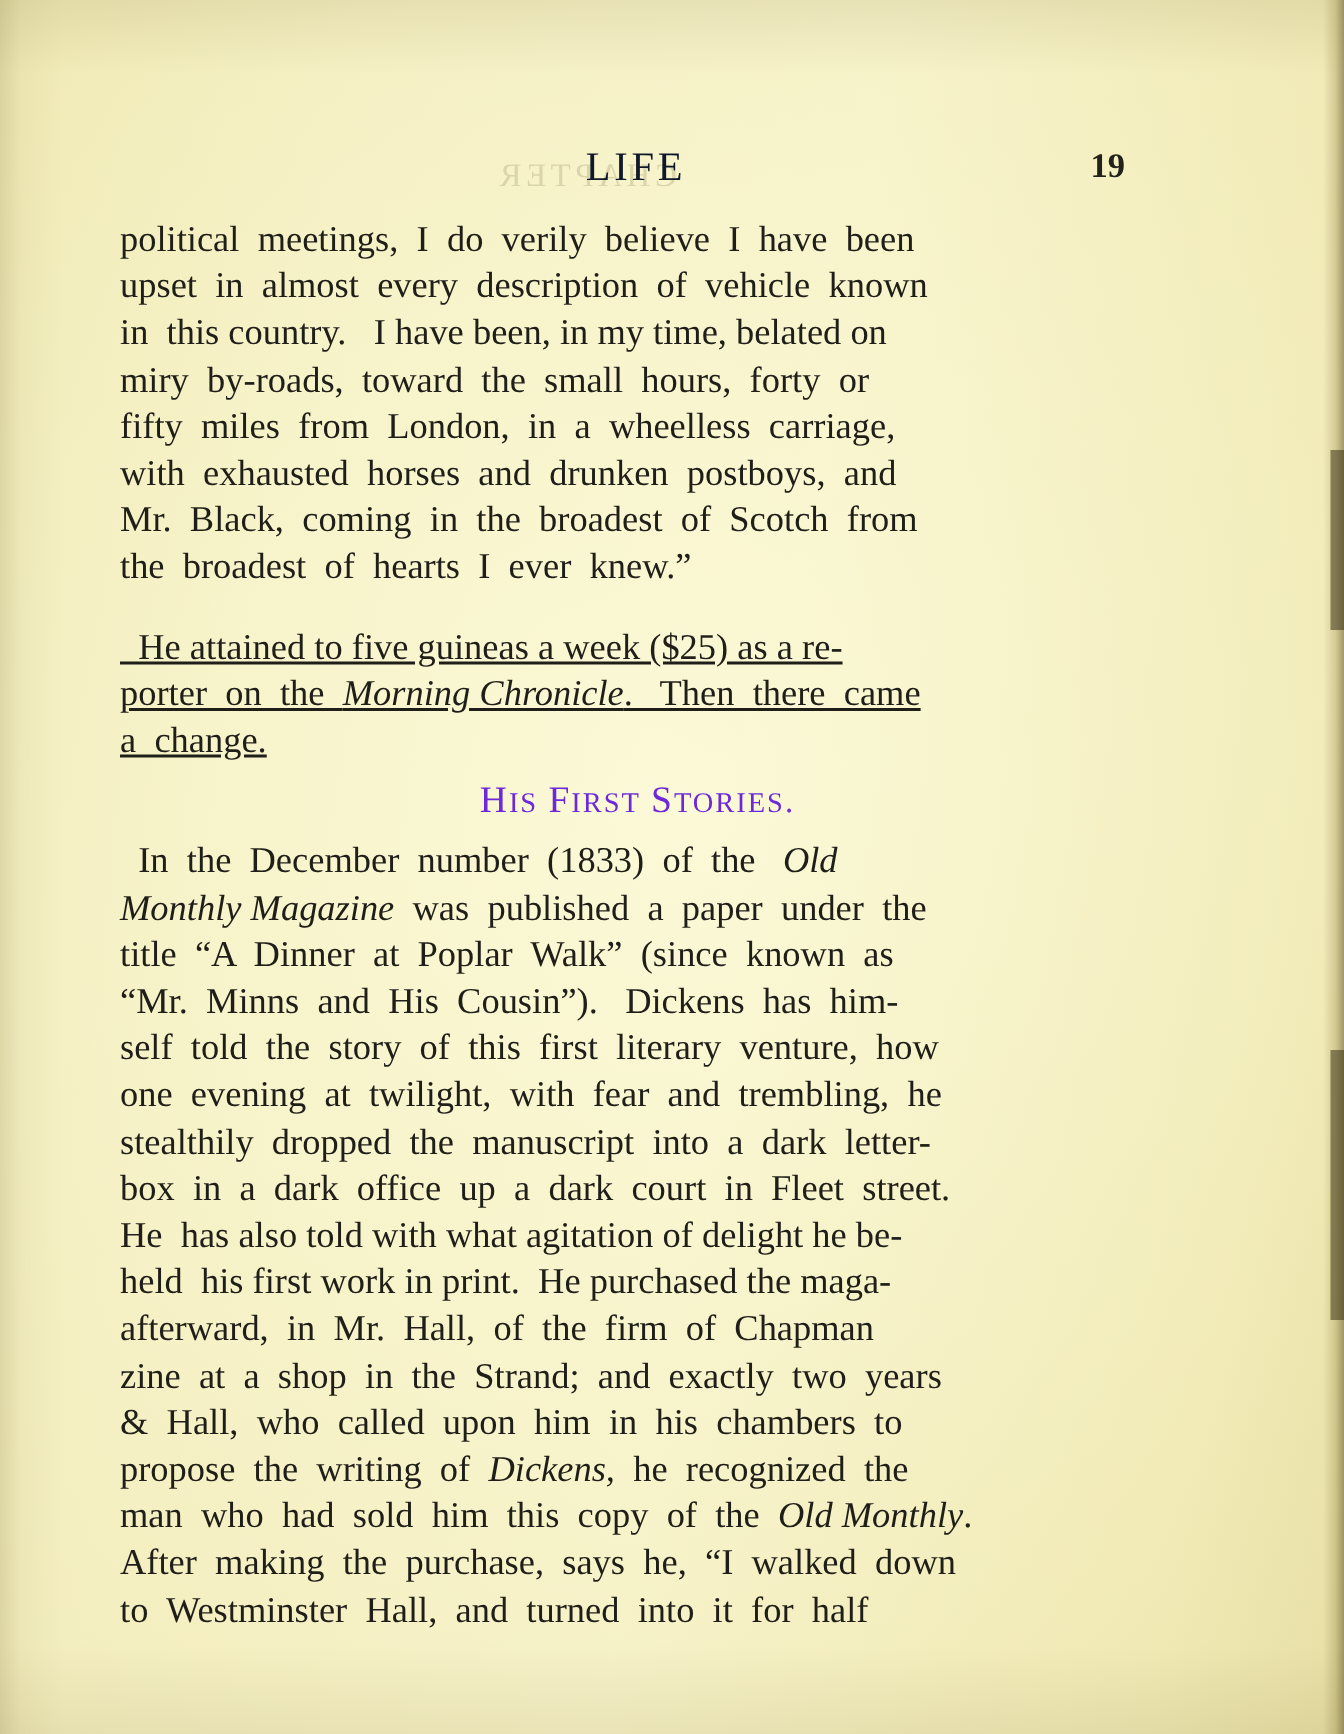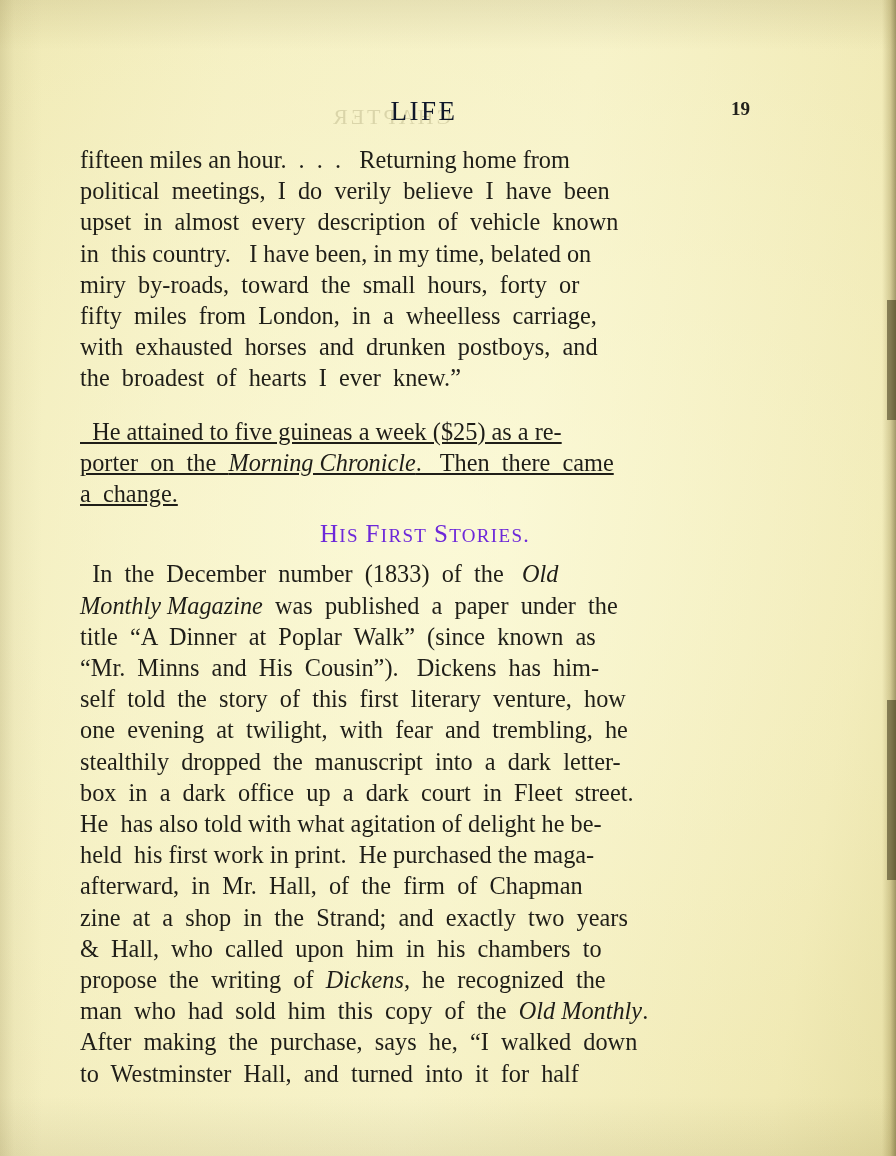--- a/index.html
+++ b/index.html
@@ -76,21 +76,21 @@
     text-align: center;
     font-size: 27px;
     letter-spacing: 2.5px;
     color: #0f172a;
     font-family: "Liberation Serif", serif;
   }
   .head-page {
     position: absolute;
     right: 18px;
     top: 2px;
-    font-size: 19px;
+    font-size: 23px;
     font-weight: bold;
     color: #22211b;
   }
   
   .showthrough {
     position: absolute;
     left: 330px;
     top: 104px;
     font-size: 22px;
     letter-spacing: 3px;
@@ -142,27 +142,27 @@
   <div class="showthrough">CHAPTER</div>
 
   <div class="head">
     <div class="head-title">LIFE</div>
     <div class="head-page">19</div>
   </div>
 
   <div class="body-text">
     <div id="para-block-1">
         <div class="blk">
-          <span class="line">fifteen miles an hour.  .  .  .   Returning home from</span>
           <span class="line">political  meetings,  I  do  verily  believe  I  have  been</span>
           <span class="line">upset  in  almost  every  description  of  vehicle  known</span>
           <span class="line">in  this country.   I have been, in my time, belated on</span>
           <span class="line">miry  by-roads,  toward  the  small  hours,  forty  or</span>
           <span class="line">fifty  miles  from  London,  in  a  wheelless  carriage,</span>
           <span class="line">with  exhausted  horses  and  drunken  postboys,  and</span>
+          <span class="line">Mr.  Black,  coming  in  the  broadest  of  Scotch  from</span>
           <span class="line">the  broadest  of  hearts  I  ever  knew.”</span>
         </div>
         <div class="blk sp-before">
           <span class="line">  He attained to five guineas a week ($25) as a re-</span>
           <span class="line">porter  on  the  <span class="it">Morning Chronicle</span>.   Then  there  came</span>
           <span class="line">a  change.</span>
         </div>
       </div>
     <div class="subhead"><span id="subhead-text"><span style="font-size:25px">H</span><span style="font-size:19px">I</span><span style="font-size:19px">S</span> <span style="font-size:25px">F</span><span style="font-size:19px">I</span><span style="font-size:19px">R</span><span style="font-size:19px">S</span><span style="font-size:19px">T</span> <span style="font-size:25px">S</span><span style="font-size:19px">T</span><span style="font-size:19px">O</span><span style="font-size:19px">R</span><span style="font-size:19px">I</span><span style="font-size:19px">E</span><span style="font-size:19px">S</span>.</span></div>
     <div id="para-block-2">

